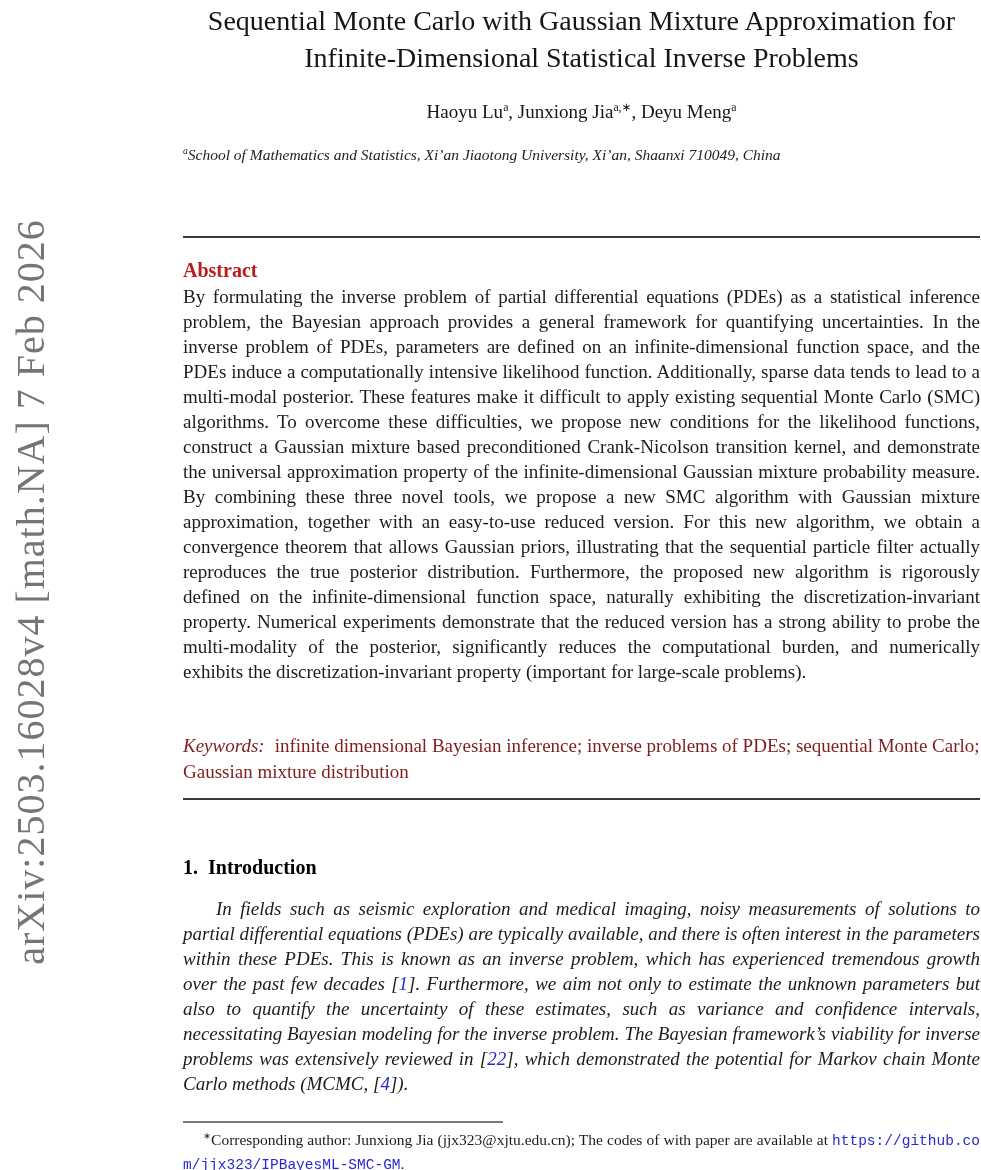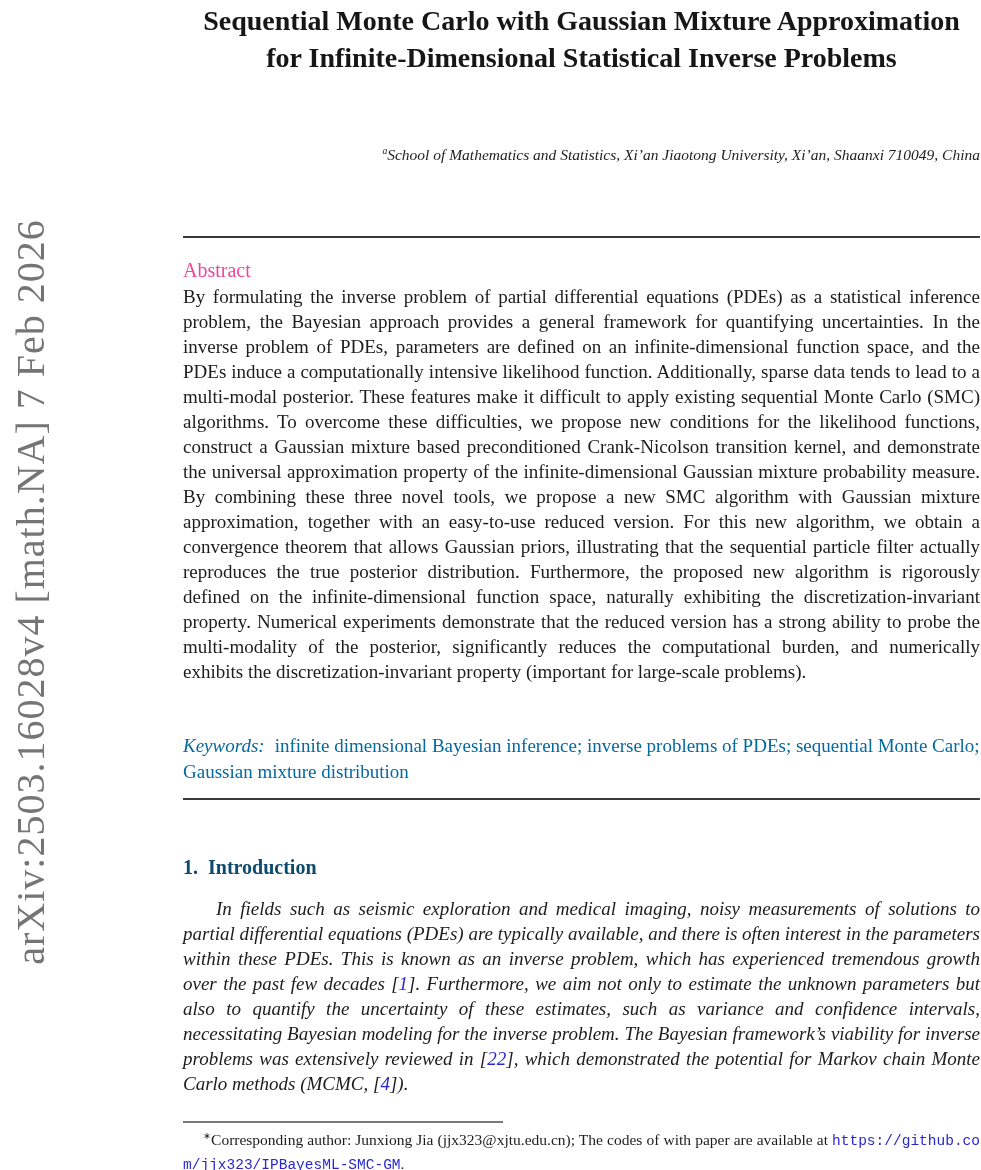--- a/index.html
+++ b/index.html
@@ -30,74 +30,74 @@
     position: absolute;
     left: 183px; top: 0;
     width: 797px; height: 1170px;
   }
   .content > * { position: absolute; left: 0; }
 
   .title {
     top: 2px; width: 100%;
     text-align: center;
     font-size: 28px; line-height: 37px;
-    font-weight: 700;
+    font-weight: 400;
     color: #161616;
   }
   .authors {
     top: 101px; width: 100%;
     text-align: center;
     font-size: 19px;
     color: #161616;
   }
   .authors sup, .affiliation sup, .footnote sup {
     font-size: 0.62em;
     vertical-align: super;
     line-height: 0;
   }
   .affiliation {
     top: 146px; width: 100%;
-    text-align: right;
+    text-align: left;
     font-style: italic;
     font-size: 15.5px;
     color: #222222;
   }
   .rule {
     width: 100%; height: 2px;
     background: #3a3a3a;
     border: none;
   }
   .rule-top { top: 236px; }
   .rule-mid { top: 798px; }
 
   .abstract-heading {
     top: 259px;
     font-size: 20px;
-    font-weight: 400;
-    color: #ec4899;
+    font-weight: 700;
+    color: #b91c1c;
   }
   .abstract-body {
     top: 284px; width: 100%;
     font-size: 19px; line-height: 25px;
     text-align: justify;
     color: #1c1c1c;
   }
   .keywords {
     top: 733px; width: 100%;
     font-size: 19px; line-height: 26px;
     text-align: left;
-    color: #0369a1;
+    color: #7f1d1d;
   }
   .keywords .kw-label { font-style: italic; margin-right: 10px; }
 
   .section-heading {
     top: 856px;
     font-size: 20px;
     font-weight: 700;
-    color: #0c4a6e;
+    color: #000000;
   }
   .section-heading .sec-num { margin-right: 10px; }
 
   .intro-body {
     top: 896px; width: 100%;
     font-size: 19px; line-height: 25px;
     text-align: justify;
     text-indent: 33px;
     color: #1c1c1c;
     font-style: italic;
@@ -133,20 +133,21 @@
 <body>
 
 <div class="page">
 
   <div class="arxiv-stamp">arXiv:2503.16028v4  [math.NA]  7 Feb 2026</div>
 
   <div class="content">
 
     <h1 class="title">Sequential Monte Carlo with Gaussian Mixture Approximation for Infinite-Dimensional Statistical Inverse Problems</h1>
 
+    <div class="authors"><span>Haoyu Lu</span><sup>a</sup><span>, </span><span>Junxiong Jia</span><sup>a,∗</sup><span>, </span><span>Deyu Meng</span><sup>a</sup></div>
 
     <div class="affiliation"><sup>a</sup><span>School of Mathematics and Statistics, Xi’an Jiaotong University, Xi’an, Shaanxi 710049, China</span></div>
 
     <div class="rule rule-top"></div>
 
     <div class="abstract-heading">Abstract</div>
 
     <p class="abstract-body">By formulating the inverse problem of partial differential equations (PDEs) as a statistical inference problem, the Bayesian approach provides a general framework for quantifying uncertainties.  In the inverse problem of PDEs, parameters are defined on an infinite-dimensional function space, and the PDEs induce a computationally intensive likelihood function.  Additionally, sparse data tends to lead to a multi-modal posterior.  These features make it difficult to apply existing sequential Monte Carlo (SMC) algorithms.  To overcome these difficulties, we propose new conditions for the likelihood functions, construct a Gaussian mixture based preconditioned Crank-Nicolson transition kernel, and demonstrate the universal approximation property of the infinite-dimensional Gaussian mixture probability measure.  By combining these three novel tools, we propose a new SMC algorithm with Gaussian mixture approximation, together with an easy-to-use reduced version.  For this new algorithm, we obtain a convergence theorem that allows Gaussian priors, illustrating that the sequential particle filter actually reproduces the true posterior distribution.  Furthermore, the proposed new algorithm is rigorously defined on the infinite-dimensional function space, naturally exhibiting the discretization-invariant property.  Numerical experiments demonstrate that the reduced version has a strong ability to probe the multi-modality of the posterior, significantly reduces the computational burden, and numerically exhibits the discretization-invariant property (important for large-scale problems).</p>
 
     <div class="keywords"><span class="kw-label">Keywords:</span><span>infinite dimensional Bayesian inference; inverse problems of PDEs; sequential Monte Carlo; Gaussian mixture distribution</span></div>

